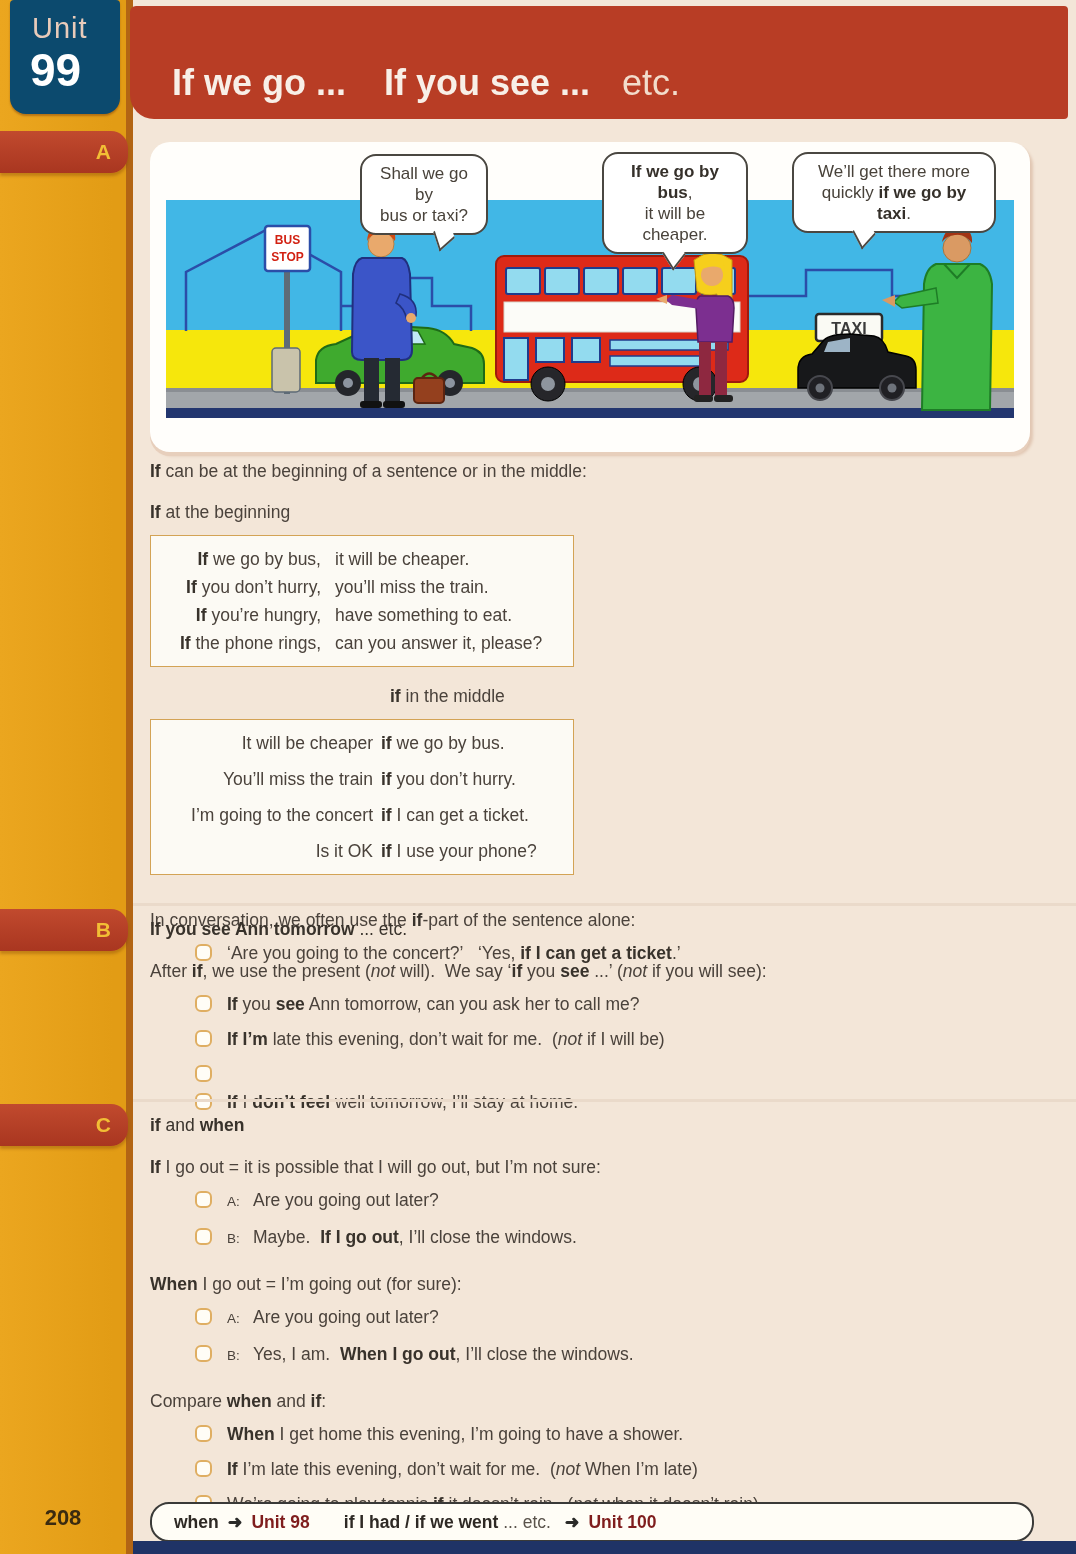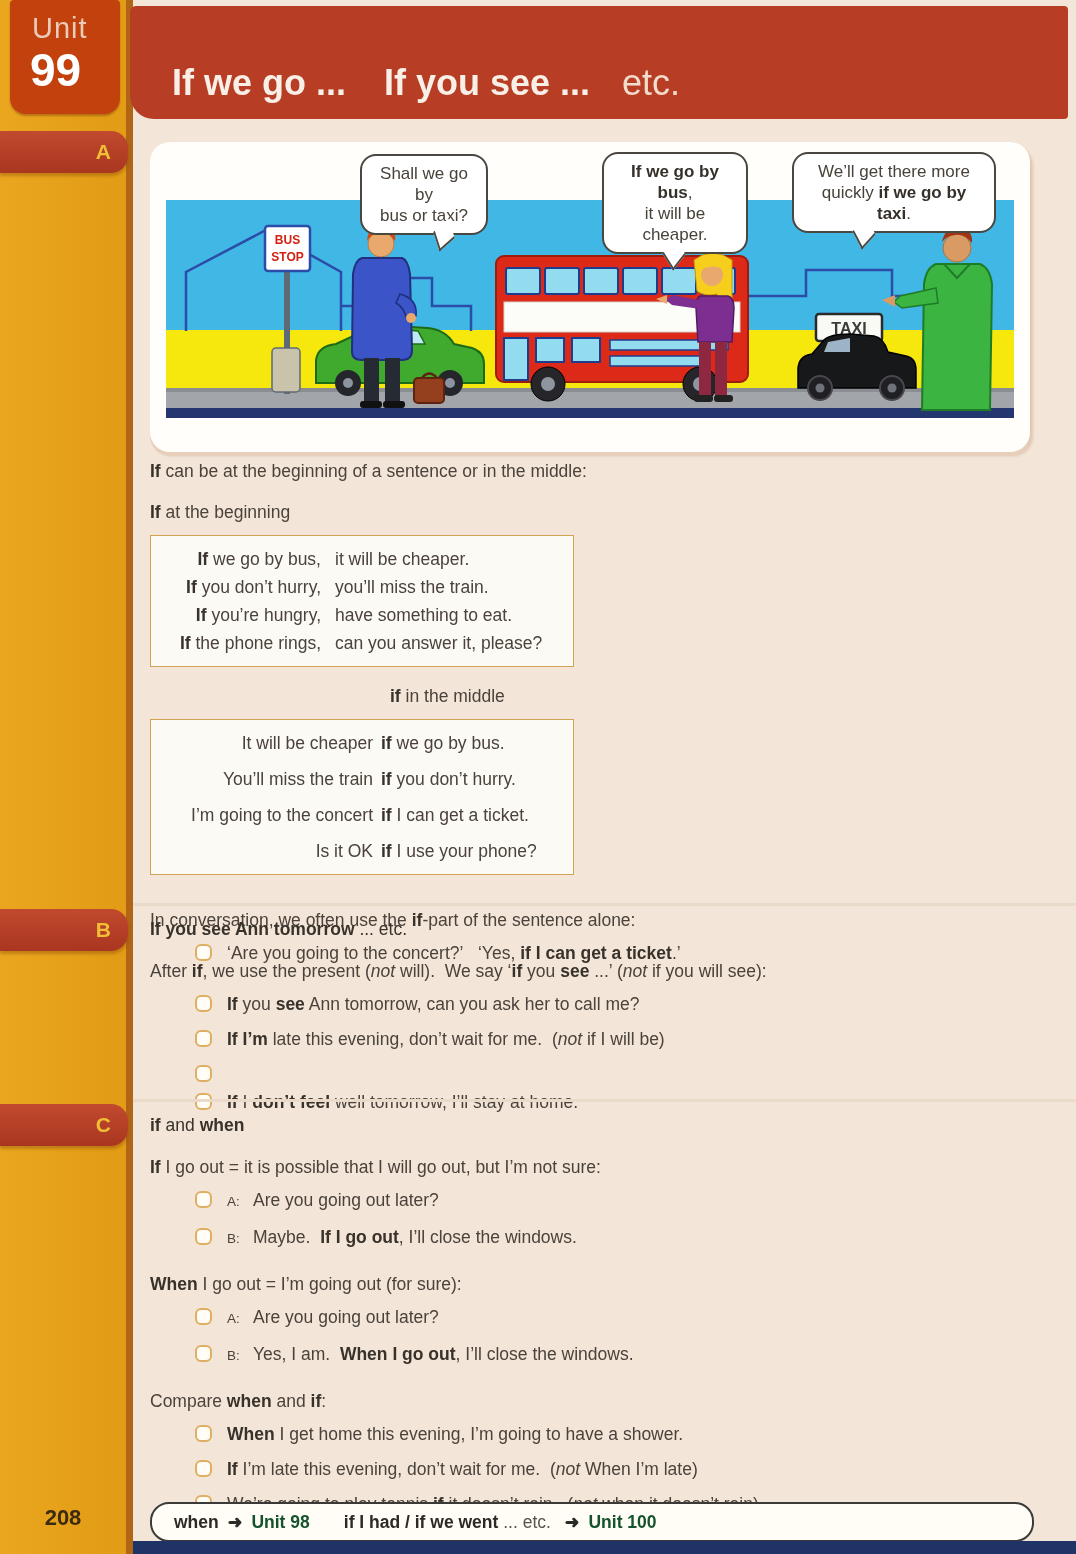--- a/index.html
+++ b/index.html
@@ -9,21 +9,21 @@
     background:#F3E6D8;
     font-family:"Liberation Sans", sans-serif;
     color:#4A423B;
     overflow:hidden;
   }
   
   .sidebar { position:absolute; left:0; top:0; width:133px; height:1554px;
     background:linear-gradient(90deg,#EBA61F 0%,#E29C15 85%); }
   .sidebar-edge { position:absolute; left:126px; top:0; width:7px; height:1554px; background:#B26514; }
   .unit-badge { position:absolute; left:10px; top:0; width:110px; height:114px;
-    background:#c2410c; border-radius:4px 4px 16px 16px; box-shadow:0 2px 2px rgba(90,30,10,.35); }
+    background:#0c4a6e; border-radius:4px 4px 16px 16px; box-shadow:0 2px 2px rgba(90,30,10,.35); }
   .unit-word { display:block; margin:12px 0 0 22px; font-size:29px; font-weight:300; color:#E9CBBA; letter-spacing:1px; }
   .unit-num  { display:block; margin:2px 0 0 20px; font-size:46px; font-weight:bold; color:#FFFFFF; line-height:1; }
   .tab { position:absolute; left:0; width:128px; height:42px;
     background:linear-gradient(#C14A2E,#A93620); border-radius:0 17px 17px 0;
     box-shadow:0 3px 3px rgba(120,60,10,.35); }
   .tab span { position:absolute; right:17px; top:50%; transform:translateY(-50%);
     color:#F2BE35; font-weight:bold; font-size:21px; }
   #tab-a { top:131px; } #tab-b { top:909px; } #tab-c { top:1104px; }
   .page-num { position:absolute; left:0; top:1505px; width:126px; text-align:center;
     font-size:22px; font-weight:bold; color:#3B2B10; }
@@ -70,21 +70,21 @@
   .bullet-icon { flex:none; width:17px; height:17px; margin:6px 15px 0 0;
     border:2px solid #DFAE62; border-radius:6px; background:#FFFDF6; }
   .dlg-label { flex:none; width:26px; font-size:13.5px; padding-top:2px; color:#4A423B; }
   .heading { font-weight:bold; color:#38322B; }
   
   .footer-box { position:absolute; left:150px; top:1502px; width:884px; height:40px;
     background:#FFFDF6; border:2.5px solid #3A3A38; border-radius:19px;
     display:flex; align-items:center; padding:0 22px; font-size:17.5px; color:#35302A; }
   .footer-box b { color:#2E2924; }
   .footer-box .arrow { margin:0 9px; font-weight:bold; color:#2A2A28; }
-  .footer-box .unit-ref { font-weight:bold; color:#14532d; }
+  .footer-box .unit-ref { font-weight:bold; color:#7f1d1d; }
   .footer-box .spacer { width:34px; }
   .footer-box .etc { color:#5A534B; }
 </style>
 </head>
 <body>
 
 <div class="sidebar"></div>
 <div class="sidebar-edge"></div>
 <div class="unit-badge">
   <span class="unit-word">Unit</span>

